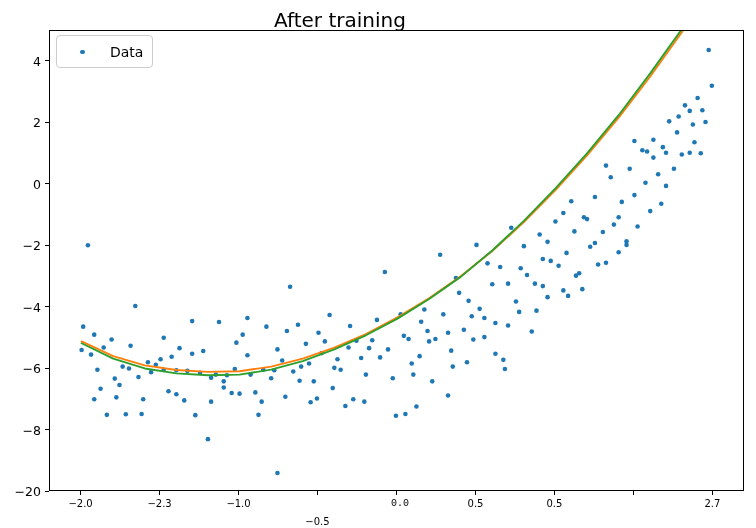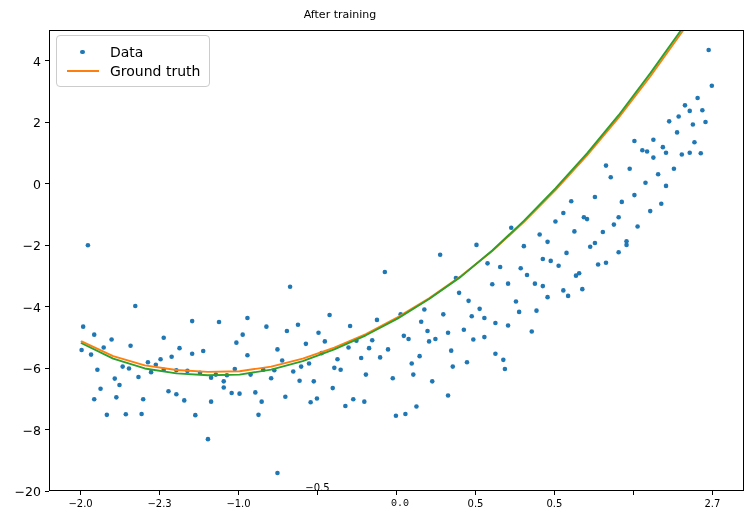--- a/index.html
+++ b/index.html
@@ -1,18 +1,18 @@
 <!DOCTYPE html>
 <html><head>
 <meta charset="utf-8">
 <style>
   html,body{margin:0;padding:0;background:#ffffff;}
   body{width:756px;height:528px;font-family:"DejaVu Sans","Liberation Sans",sans-serif;}
   #figure{position:relative;width:756px;height:528px;background:#ffffff;overflow:hidden;}
-  #title{position:absolute;left:0;top:8px;width:680px;text-align:center;font-size:11px;color:#000000;}
+  #title{position:absolute;left:0;top:8px;width:680px;text-align:center;font-size:20px;color:#000000;}
   #axes{position:absolute;left:49px;top:30px;width:695px;height:461px;border:1.1px solid #000000;box-sizing:border-box;background:#ffffff;}
   #plotsvg{position:absolute;left:0;top:0;width:695px;height:461px;}
   .ytick-label{position:absolute;text-align:right;font-size:12.5px;color:#000000;transform:translateY(-50%);width:40px;}
   .xtick-label{position:absolute;text-align:center;font-size:10px;color:#000000;transform:translateX(-50%);width:60px;}
   .tickmark-y{position:absolute;height:1.1px;width:3.6px;background:#000000;}
   .tickmark-x{position:absolute;width:1.1px;height:3.6px;background:#000000;}
   #legend{position:absolute;left:56px;top:35px;background:#ffffff;border:1px solid #cccccc;border-radius:4px;padding:6px 9px 6px 8px;box-shadow:none;}
   .legend-row{display:flex;align-items:center;height:19px;}
   .legend-key{width:36px;height:14px;position:relative;margin-right:9px;flex:0 0 36px;}
   .legend-line{position:absolute;left:2px;top:6px;width:32px;height:2.1px;}
@@ -267,41 +267,35 @@
       <div class="ytick-label" style="left: 1px; top: 429.533px;">−8</div>
       <div class="tickmark-y" style="left: 45.4px; top: 490.5px;"></div>
       <div class="ytick-label" style="left: 1px; top: 491px;">−20</div>
       <div class="tickmark-x" style="left: 80.0909px; top: 491px;"></div>
       <div class="xtick-label" style="left: 80.5909px; top: 498px;">−2.0</div>
       <div class="tickmark-x" style="left: 159.068px; top: 491px;"></div>
       <div class="xtick-label" style="left: 159.568px; top: 498px;">−2.3</div>
       <div class="tickmark-x" style="left: 238.045px; top: 491px;"></div>
       <div class="xtick-label" style="left: 238.545px; top: 498px;">−1.0</div>
       <div class="tickmark-x" style="left: 317.023px; top: 491px;"></div>
-      <div class="xtick-label" style="left: 317.523px; top: 482px; text-align: center;">−0.5</div>
+      <div class="xtick-label" style="left: 317.523px; top: 516px; text-align: center;">−0.5</div>
       <div class="tickmark-x" style="left: 396px; top: 491px;"></div>
       <div class="xtick-label" style="left: 400px; top: 498px; font-family: Liberation Mono, monospace;">0.0</div>
       <div class="tickmark-x" style="left: 474.977px; top: 491px;"></div>
       <div class="xtick-label" style="left: 475.477px; top: 498px;">0.5</div>
       <div class="tickmark-x" style="left: 553.955px; top: 491px;"></div>
       <div class="xtick-label" style="left: 554.455px; top: 498px;">0.5</div>
       <div class="tickmark-x" style="left: 632.932px; top: 491px;"></div>
       <div class="xtick-label" style="left: 633.432px; top: 522px; margin-top: 24px;">1.5</div>
       <div class="tickmark-x" style="left: 711.909px; top: 491px;"></div>
       <div class="xtick-label" style="left: 712.409px; top: 498px;">2.7</div>
     </div>
 
   <div id="legend">
     <div class="legend-row">
       <span class="legend-key">
         <span class="legend-dot" style="background:#1f77b4"></span>
       </span>
       <span class="legend-label">Data</span>
     </div>
-    <div class="legend-row">
-      <span class="legend-key">
-        <span class="legend-line" style="background:#ff7f0e"></span>
-      </span>
-      <span class="legend-label">Ground truth</span>
-    </div>
   </div>
 
 </div>
 
 </body></html>

